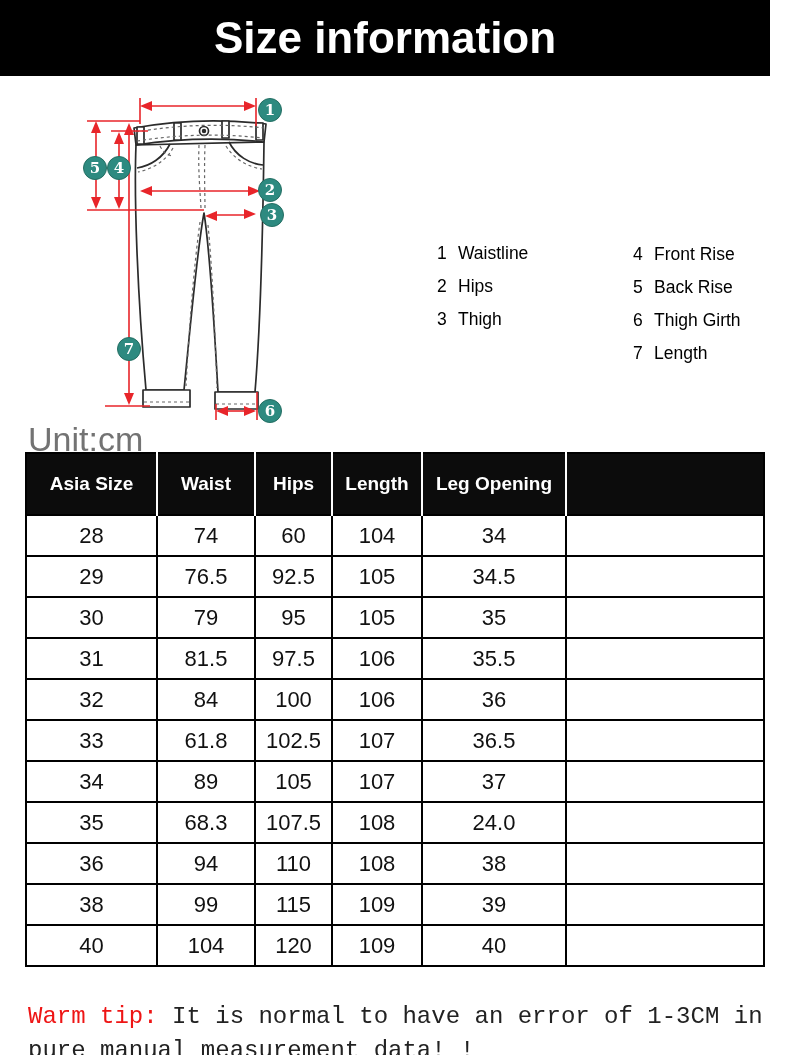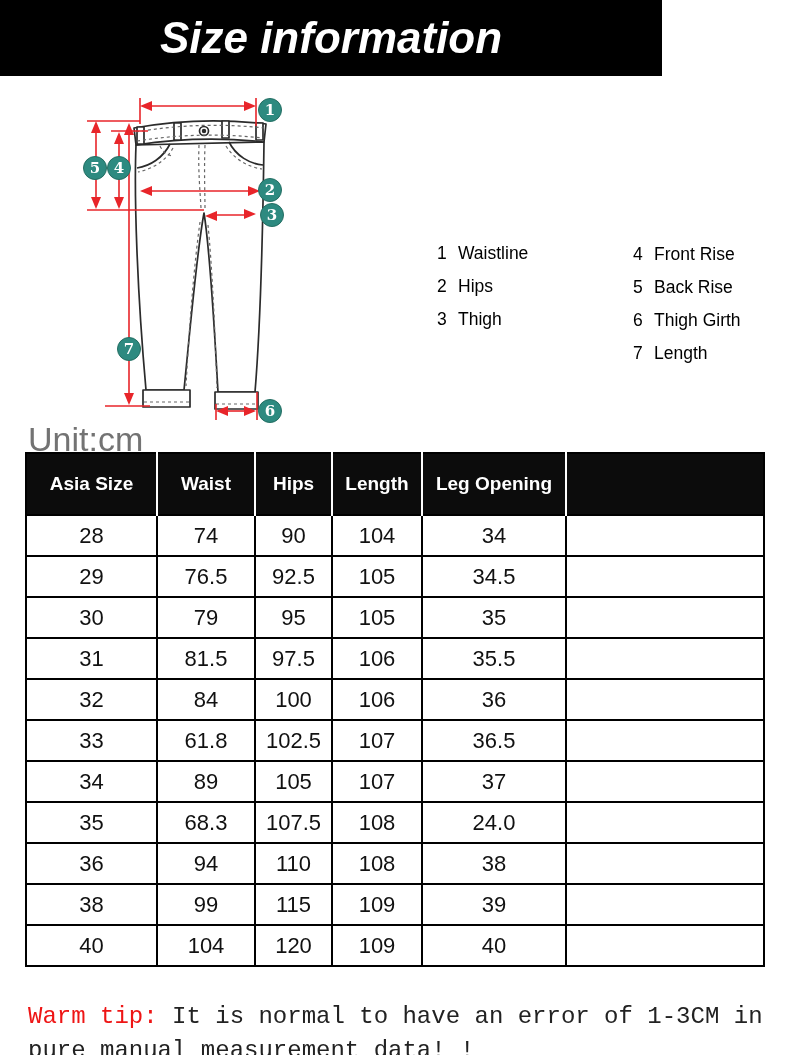--- a/index.html
+++ b/index.html
@@ -1,21 +1,21 @@
 <!DOCTYPE html>
 <html><head>
 <meta charset="utf-8">
 <style>
   html,body{margin:0;padding:0;}
   body{width:790px;height:1055px;background:#fff;font-family:"Liberation Sans",sans-serif;}
   .page{position:relative;width:790px;height:1055px;background:#fff;overflow:hidden;}
 
   
-  .header{position:absolute;left:0;top:0;width:662px;height:76px;background:#000;
-          display:flex;align-items:center;justify-content:center;font-style:italic;}
+  .header{position:absolute;left:0;top:0;width:770px;height:76px;background:#000;
+          display:flex;align-items:center;justify-content:center;}
   .header h1{margin:0;color:#fff;font-size:44px;font-weight:700;letter-spacing:0;}
 
   
   .diagram{position:absolute;left:50px;top:85px;width:365px;height:345px;}
 
   
   .legend-col{position:absolute;font-size:17.5px;color:#000;}
   .legend-col1{left:437px;top:243px;}
   .legend-col2{left:633px;top:244px;}
   .legend-row{display:flex;line-height:20px;margin-bottom:13px;}
@@ -201,21 +201,21 @@
         <th>Hips</th>
         <th>Length</th>
         <th>Leg Opening</th>
         <th></th>
       </tr>
     </thead>
     <tbody>
         <tr>
           <td class="col-size">28</td>
           <td>74</td>
-          <td>90</td>
+          <td>60</td>
           <td>104</td>
           <td>34</td>
           <td></td>
         </tr>
         <tr>
           <td class="col-size">29</td>
           <td>76.5</td>
           <td>92.5</td>
           <td>105</td>
           <td>34.5</td>

